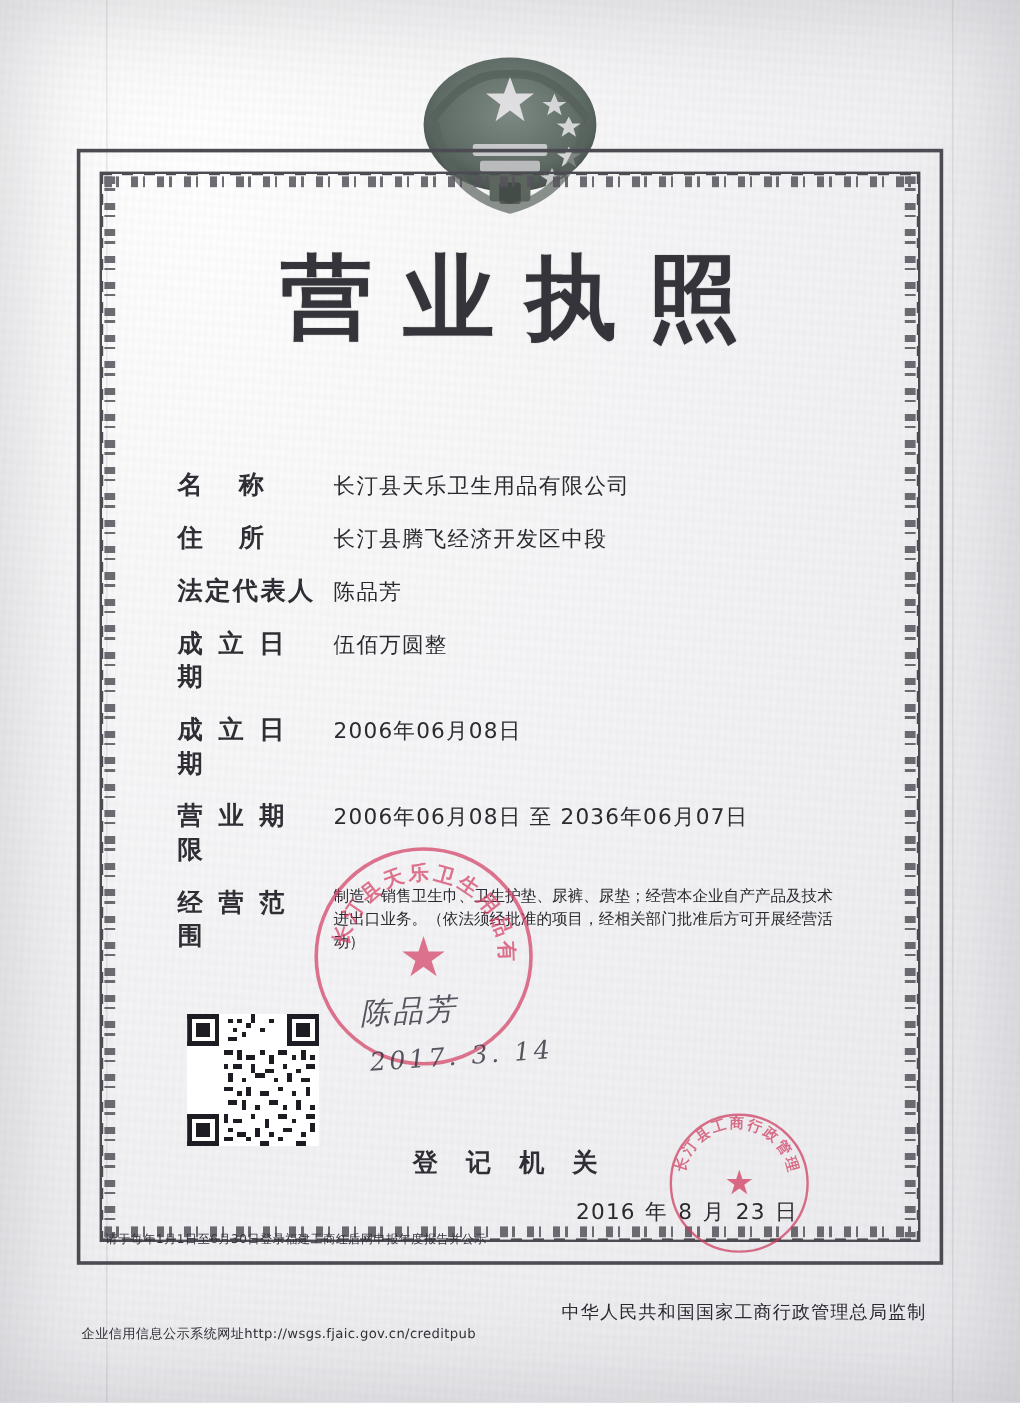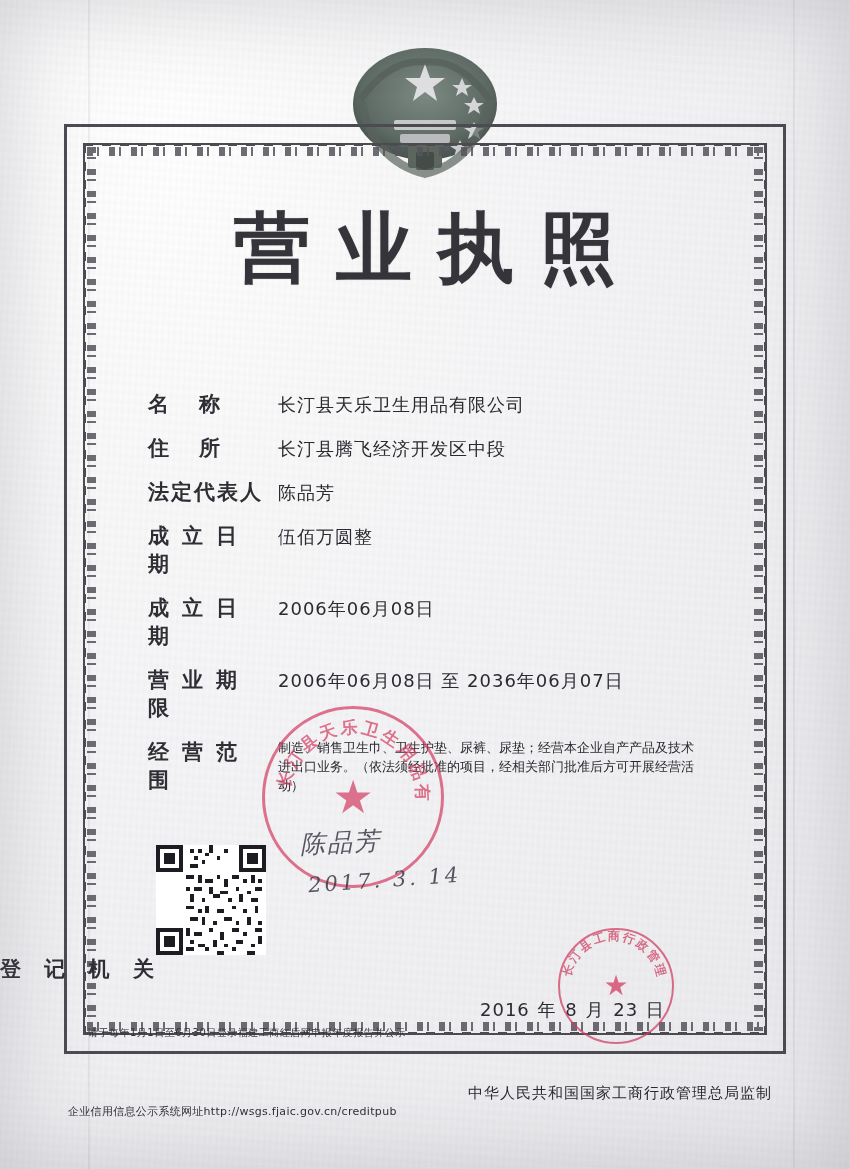--- a/index.html
+++ b/index.html
@@ -233,21 +233,21 @@
     height: 110px;
     background-color: #fff;
   }
 
   
   .registry {
     position: absolute;
     left: 0;
     right: 0;
     top: 955px;
-    text-align: left;
+    text-align: center;
     font-size: 21px;
     font-weight: 700;
     letter-spacing: 8px;
     color: #2f2e34;
   }
   .reg-date {
     position: absolute;
     left: 480px;
     top: 998px;
     font-size: 18px;

